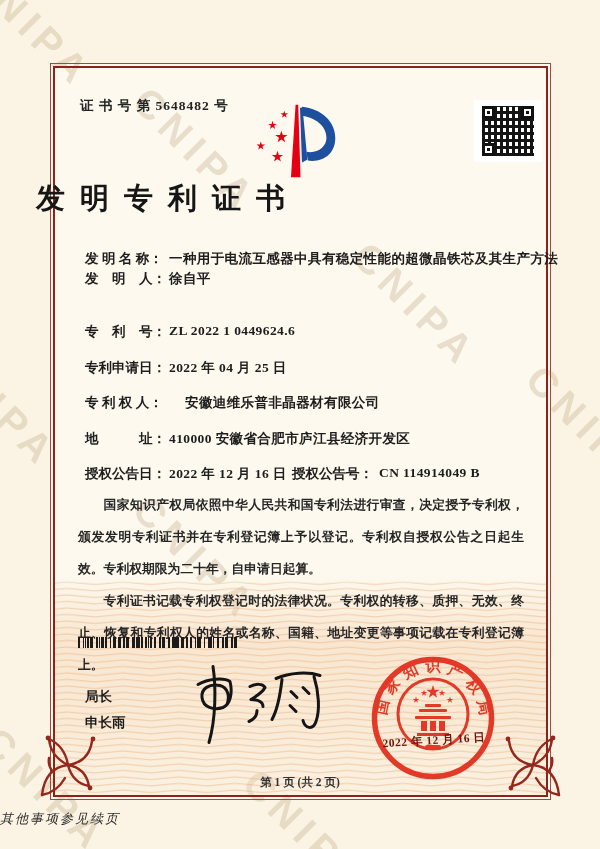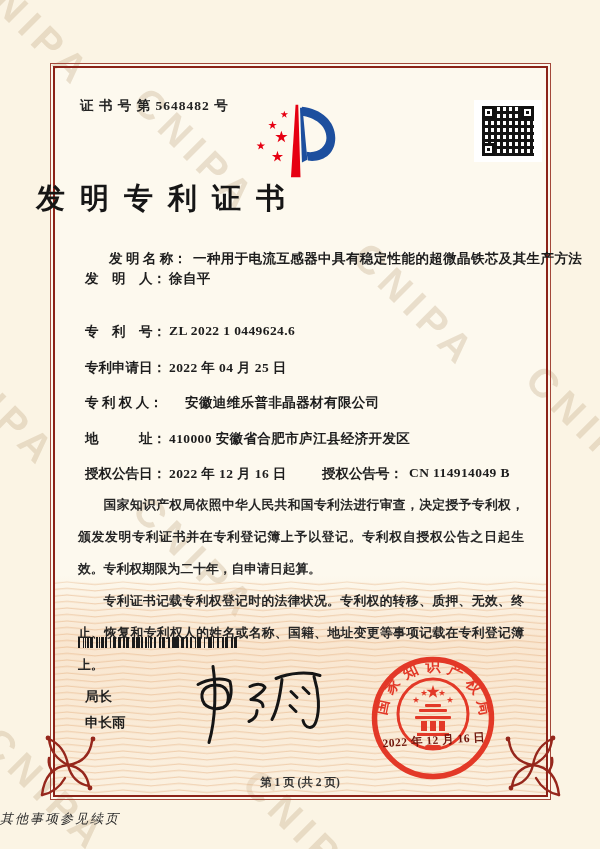--- a/index.html
+++ b/index.html
@@ -32,22 +32,22 @@
       }
   .qr .finder{position:absolute;width:13px;height:13px;border:3px solid #111;background:#fff;box-sizing:border-box;}
   .qr .finder::after{content:"";position:absolute;left:2px;top:2px;width:3px;height:3px;background:#111;}
   .qr .f-tl{left:0;top:0;} .qr .f-tr{right:0;top:0;} .qr .f-bl{left:0;bottom:0;}
   .title{position:absolute;left:0;top:179px;width:100%;text-align:left;font-size:29px;font-weight:600;
          color:#161616;letter-spacing:15px;text-indent:15px;margin-left:21px;}
 
   .field-row{position:absolute;left:85px;display:flex;font-size:13.5px;font-weight:600;color:#1d1d1d;white-space:nowrap;}
   .field-row .lbl{display:inline-block;min-width:84px;}
   .field-row .val{letter-spacing:0.4px;}
-  .r0{top:250px;margin-left:24px;} .r1{top:270px;} .r2{top:323px;} .r3{top:359px;}
-  .r4{top:394px;gap:16px;} .r5{top:430px;} .r6{top:465px;} .r7{top:465px;left:322px;}
+  .r0{top:250px;} .r1{top:270px;} .r2{top:323px;} .r3{top:359px;}
+  .r4{top:394px;gap:16px;} .r5{top:430px;} .r6{top:465px;} .r7{top:465px;left:292px;}
 
   .body-text{position:absolute;left:78px;top:489px;width:446px;font-size:12.8px;line-height:32px;
              font-weight:600;color:#262626;text-align:justify;}
   .body-text p{margin:0;text-indent:2em;}
 
   .barcode{position:absolute;left:78px;top:637px;width:161px;height:11px;
       background:
         repeating-linear-gradient(90deg,#1b1b1b 0 1.5px,transparent 1.5px 4.5px),
         repeating-linear-gradient(90deg,#1b1b1b 0 1px,transparent 1px 7px),
         repeating-linear-gradient(90deg,#1b1b1b 0 2.5px,transparent 2.5px 12px);}

